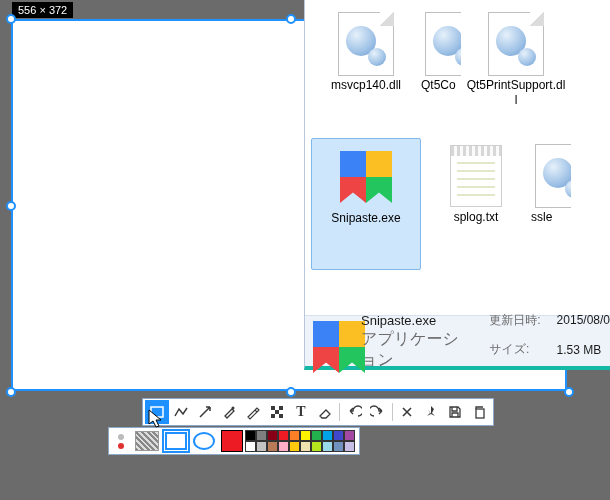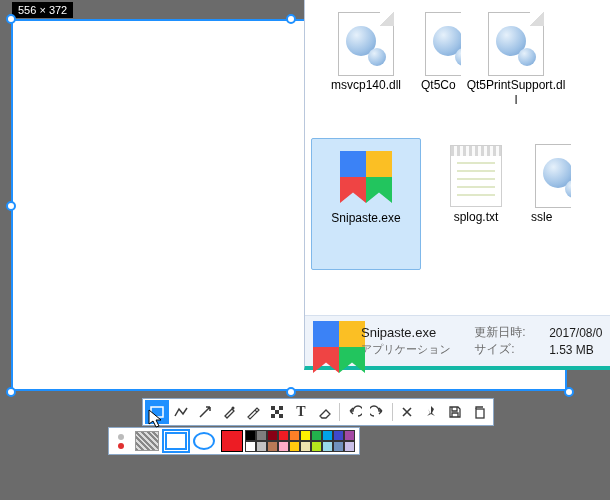--- a/index.html
+++ b/index.html
@@ -11,21 +11,21 @@
   .files{position:absolute;left:0;top:0;right:0;bottom:50px;padding:6px 6px;display:flex;flex-wrap:wrap;align-content:flex-start;}
   .file{width:110px;height:132px;display:flex;flex-direction:column;align-items:center;justify-content:flex-start;padding-top:6px;box-sizing:border-box;}
   .file.partial{width:40px;overflow:hidden;align-items:flex-start;}
   .file .ic{width:64px;height:64px;display:flex;align-items:center;justify-content:center;}
   .file .lbl{text-align:center;font-size:12px;line-height:1.25;margin-top:2px;max-width:100px;word-break:break-all;}
   .file.sel{background:#cde6fb;border:1px solid #7fb8ea;border-radius:2px;}
   .status{position:absolute;left:0;right:0;bottom:0;height:50px;border-top:1px solid #d6e0ee;background:#eef3fa;display:flex;align-items:center;}
   .status .appico{width:40px;height:40px;margin:0 8px;}
   .status .meta{flex:1;display:grid;grid-template-columns:auto auto auto;grid-template-rows:auto auto;column-gap:16px;align-items:center;font-size:12px;color:#333;}
   .status .appname{font-size:13px;color:#1a1a1a;grid-column:1;grid-row:1;}
-  .status .apptype{font-size:11px;color:#6b6b6b;grid-column:1;grid-row:2;}
+  .status .apptype{font-size:16px;color:#6b6b6b;grid-column:1;grid-row:2;}
   .status .k{font-size:12px;color:#6b6b6b;}
   .status .v{font-size:12px;color:#1a1a1a;}
   .toolbar{position:absolute;left:142px;top:398px;height:26px;background:#fff;border:1px solid #8da9c8;display:flex;align-items:center;padding:0 2px;gap:0;}
   .toolbar .tbtn{width:24px;height:24px;display:flex;align-items:center;justify-content:center;cursor:pointer;color:#3a3a3a;}
   .toolbar .tbtn.active{background:#1e90ff;color:#fff;}
   .toolbar .sep{width:1px;height:18px;background:#c8c8c8;margin:0 2px;}
   .subbar{position:absolute;left:108px;top:427px;height:26px;background:#fff;border:1px solid #8da9c8;display:flex;align-items:center;padding:0 4px;gap:6px;}
   .thickness{width:16px;display:flex;flex-direction:column;gap:3px;align-items:center;}
   .thickness .dot{width:6px;height:6px;border-radius:50%;background:#bbb;}
   .thickness .dot.sel{background:#e03030;}
@@ -141,21 +141,21 @@
             <div></div>
             <div></div>
             <div></div>
           </div>
         </div>
       <div class="meta">
         <span class="appname">Snipaste.exe</span>
         <span class="apptype">アプリケーション</span>
         <span class="k" style="grid-column:2;grid-row:1">更新日時:</span>
         <span class="k" style="grid-column:2;grid-row:2">サイズ:</span>
-        <span class="v" style="grid-column:3;grid-row:1">2017/08/0</span>
+        <span class="v" style="grid-column:3;grid-row:1">2015/08/0</span>
         <span class="v" style="grid-column:3;grid-row:2">1.53 MB</span>
       </div>
     </div>
   </div>
 
   <div class="toolbar">
     <div class="tbtn active" title="Rectangle">
         <svg width="16" height="16">
           <rect x="2" y="3" width="12" height="10" fill="none" stroke="currentColor" stroke-width="1.5"></rect>
         </svg>

